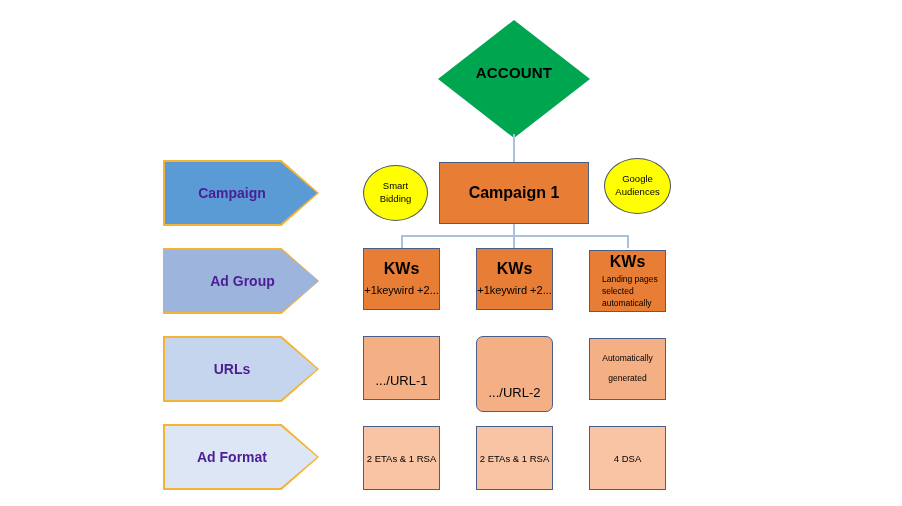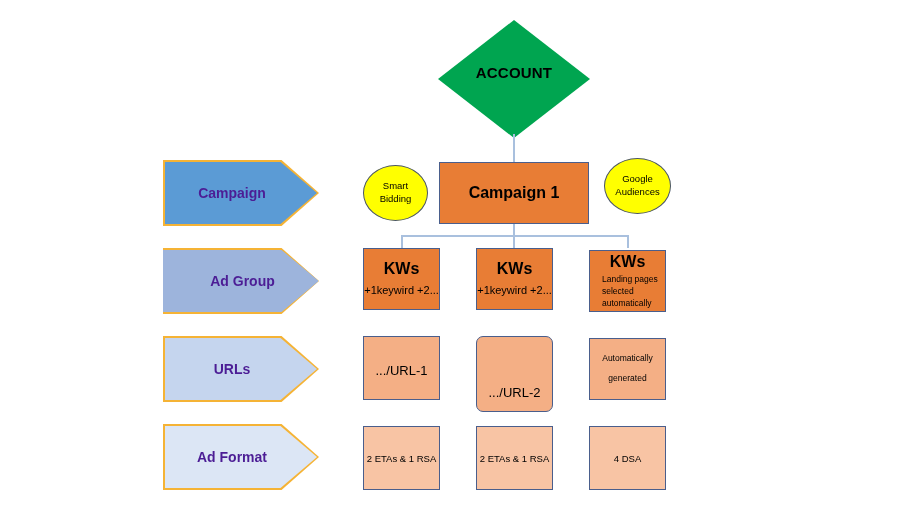--- a/index.html
+++ b/index.html
@@ -207,21 +207,21 @@
     <span class="kw-sub">+1keywird +2...</span>
   </div>
 
   <div class="abs box box-orange" style="left:589px; top:238px; width:77px; height:62px;">
     <span class="kw-title" style="margin-bottom:2px;">KWs</span>
     <span class="kw-sub-multi">Landing pages</span>
     <span class="kw-sub-multi">selected</span>
     <span class="kw-sub-multi">automatically</span>
   </div>
 
-  <div class="abs box box-peach" style="left:363px; top:324px; width:77px; height:64px; justify-content:flex-end; padding-bottom:21px;">
+  <div class="abs box box-peach" style="left:363px; top:324px; width:77px; height:64px; justify-content:flex-end; padding-bottom:11px;">
     <span class="url-text">.../URL-1</span>
   </div>
 
   <div class="abs box box-peach" style="left:476px; top:324px; width:77px; height:76px; justify-content:flex-end; padding-bottom:11px;border-radius:7px;">
     <span class="url-text">.../URL-2</span>
   </div>
 
   <div class="abs box box-peach" style="left:589px; top:326px; width:77px; height:62px;">
     <span class="url-auto">Automatically</span>
     <span class="url-auto">generated</span>

